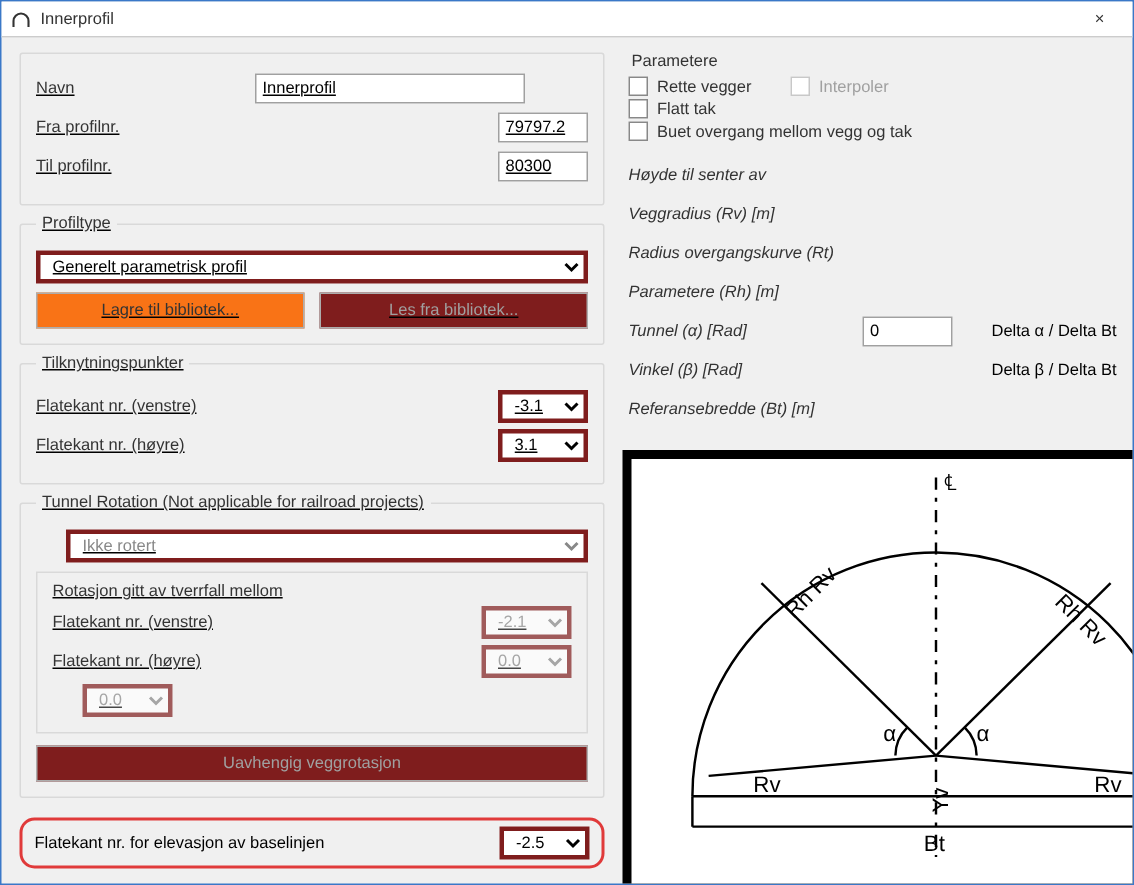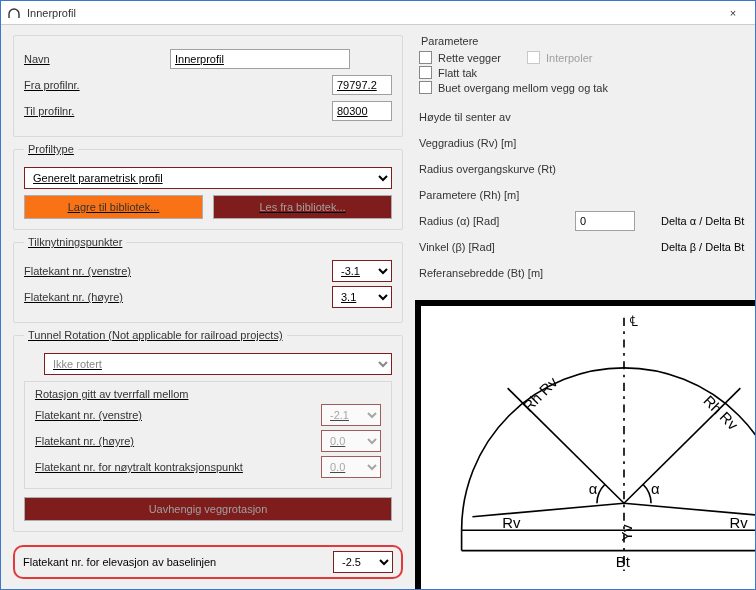--- a/index.html
+++ b/index.html
@@ -12,21 +12,21 @@
   .content { display:flex; gap:12px; padding:10px 12px; height:calc(100% - 24px); }
   .col-left { flex:0 0 390px; display:flex; flex-direction:column; gap:6px; }
   .col-right { flex:1; display:flex; flex-direction:column; }
   fieldset { border:1px solid #d9d9d9; padding:8px 10px 10px 10px; margin:0; border-radius:2px;text-decoration:underline; }
   legend { padding:0 4px; color:#333; }
   .row { display:flex; align-items:center; margin:4px 0; gap:6px; min-height:22px; }
   .row label { flex:1; color:#333; }
   input[type=text] { height:20px; padding:1px 4px; border:1px solid #a0a0a0; background:#fff; }
   .in-wide { width:180px; }
   .in-num { width:60px; text-align:left; }
-  select { height:22px; border:1px solid #7f1d1d; background:#fff; padding:0 4px; }
+  select { height:22px; border:3px solid #7f1d1d; background:#fff; padding:0 4px; }
   .sel-sm { width:60px; }
   .sel-full { width:100%; }
   .btn { height:24px; border:1px solid #adadad; background:#f97316; color:#333; display:inline-flex; align-items:center; justify-content:center; padding:0 10px; }
   .btn.disabled, .btn[data-disabled="true"] { color:#a0a0a0; background:#7f1d1d; }
   .btn-row { display:flex; gap:10px; }
   .btn-row .btn { flex:1; }
   .group-top .row label.left { flex:0 0 140px; }
   .subgrp { border:1px solid #d9d9d9; padding:6px 10px; margin-top:6px; }
   .subgrp .sub-label { font-size:11px; color:#333; margin-bottom:4px; }
   .sel-disabled { color:#888;margin-left:20px; }
@@ -34,21 +34,21 @@
   .highlight { border:2px solid #e03a3a; border-radius:10px; padding:4px 8px; display:flex; align-items:center; gap:8px; }
   .highlight label { flex:1; }
   
   .param-heading { color:#333; margin:0 0 4px 2px; }
   .param-box { padding:0 4px 6px 4px; }
   .chk-row { display:flex; align-items:center; gap:6px; margin:2px 0; }
   .chk { width:13px; height:13px; border:1px solid #888; background:#fff; display:inline-block; }
   .chk.disabled { border-color:#c8c8c8; }
   .chk-label { color:#333; }
   .chk-label.disabled { color:#a0a0a0; }
-  .param-grid .row label { flex:0 0 150px; }
+  .param-grid .row label { flex:0 0 150px;font-style:italic; }
   .param-grid .mid { flex:0 0 60px; }
   .param-grid .gap { flex:0 0 14px; }
   .param-grid .lab2 { flex:0 0 110px; white-space:nowrap; }
   .param-grid .right { flex:0 0 52px; }
   .diagram-wrap { background:#000; padding:6px; margin-top:6px; flex:1; display:flex; }
   .diagram-inner { background:#fff; flex:1; position:relative; }
   .tunnel-icon { width:14px; height:14px; display:inline-block; }
 </style>
 </head>
 <body>
@@ -118,21 +118,20 @@
         <div class="sub-label">Rotasjon gitt av tverrfall mellom</div>
         <div class="row">
           <label>Flatekant nr. (venstre)</label>
           <select class="sel-sm sel-disabled" disabled=""><option>-2.1</option></select>
         </div>
         <div class="row">
           <label>Flatekant nr. (høyre)</label>
           <select class="sel-sm sel-disabled" disabled=""><option>0.0</option></select>
         </div>
         <div class="row">
-          <label>Flatekant nr. for nøytralt kontraksjonspunkt</label>
           <select class="sel-sm sel-disabled" disabled=""><option>0.0</option></select>
         </div>
       </div>
       <div style="height:8px"></div>
       <div class="btn disabled bottom-wide-btn">Uavhengig veggrotasjon</div>
     </fieldset>
 
     <div style="flex:1"></div>
 
     <div class="highlight">
@@ -180,21 +179,21 @@
             <span class="lab2"></span>
 
         </div>
         <div class="row">
           <label>Radius overgangskurve (Rt)</label>
         </div>
         <div class="row">
           <label>Parametere (Rh) [m]</label>
         </div>
         <div class="row">
-          <label>Radius (α) [Rad]</label>
+          <label>Tunnel (α) [Rad]</label>
           <input type="text" class="in-num mid" value="0" style="">
           <span class="gap"></span>
           <span class="lab2">Delta α / Delta Bt</span>
 
         </div>
         <div class="row">
           <label>Vinkel (β) [Rad]</label>
           <span class="mid"></span>
             <span class="gap"></span>
           <span class="lab2">Delta β / Delta Bt</span>

